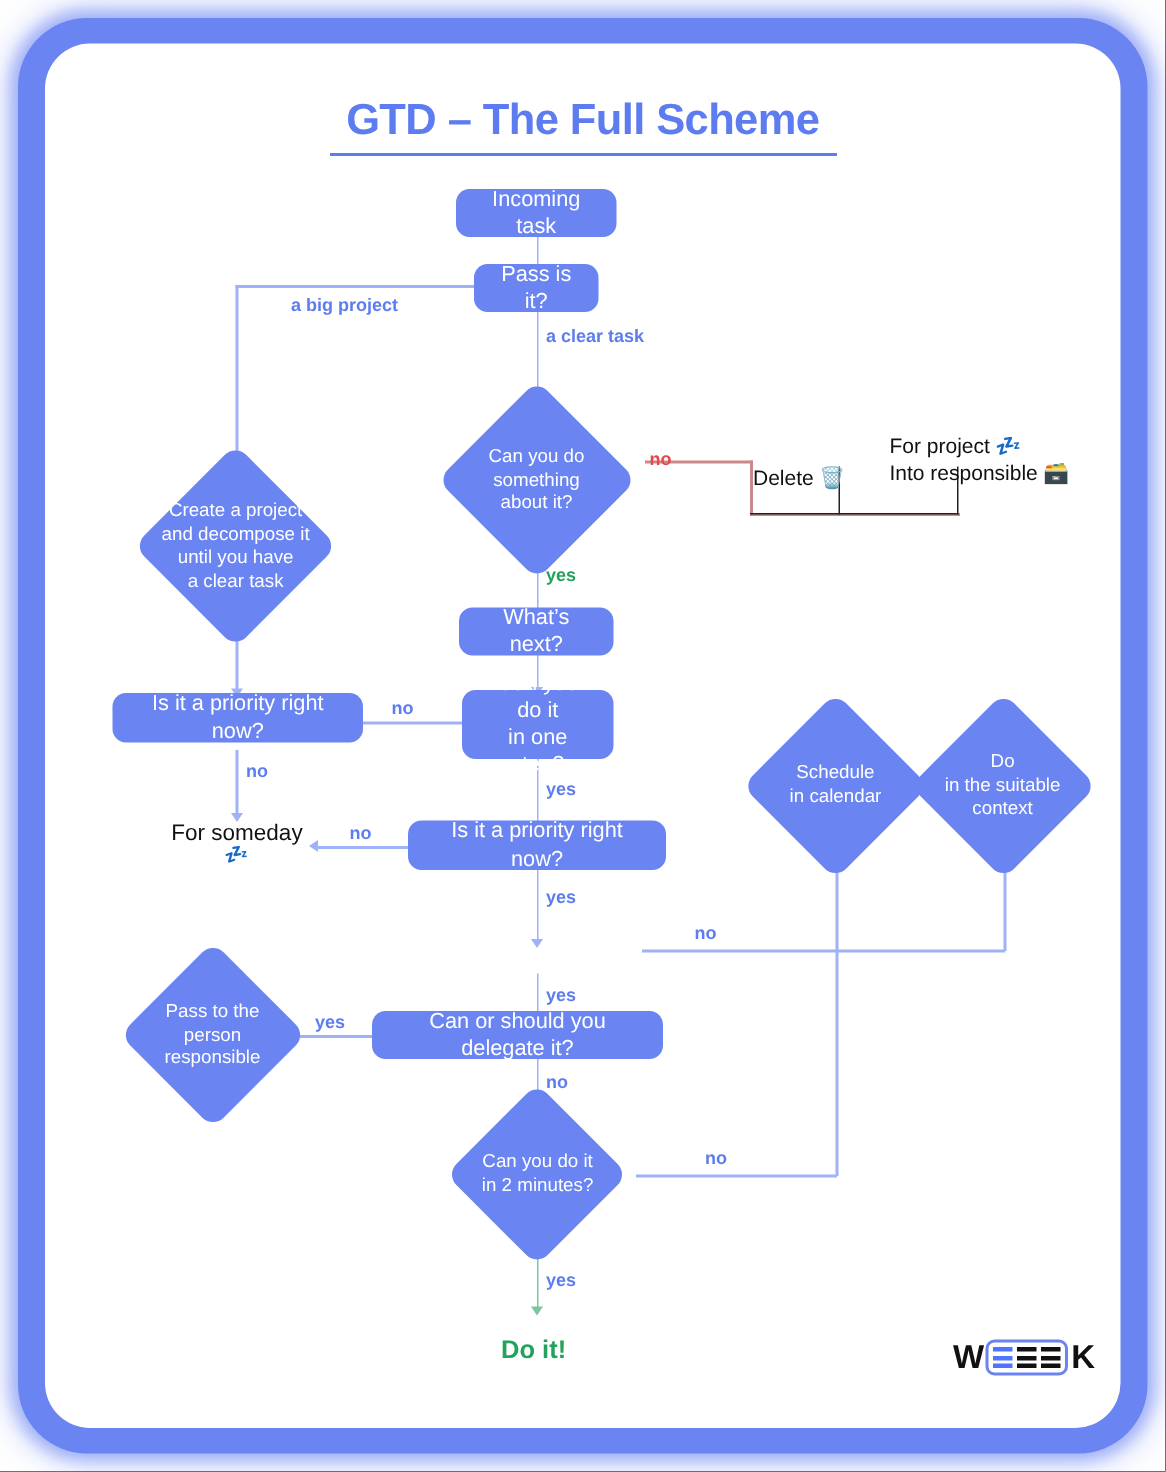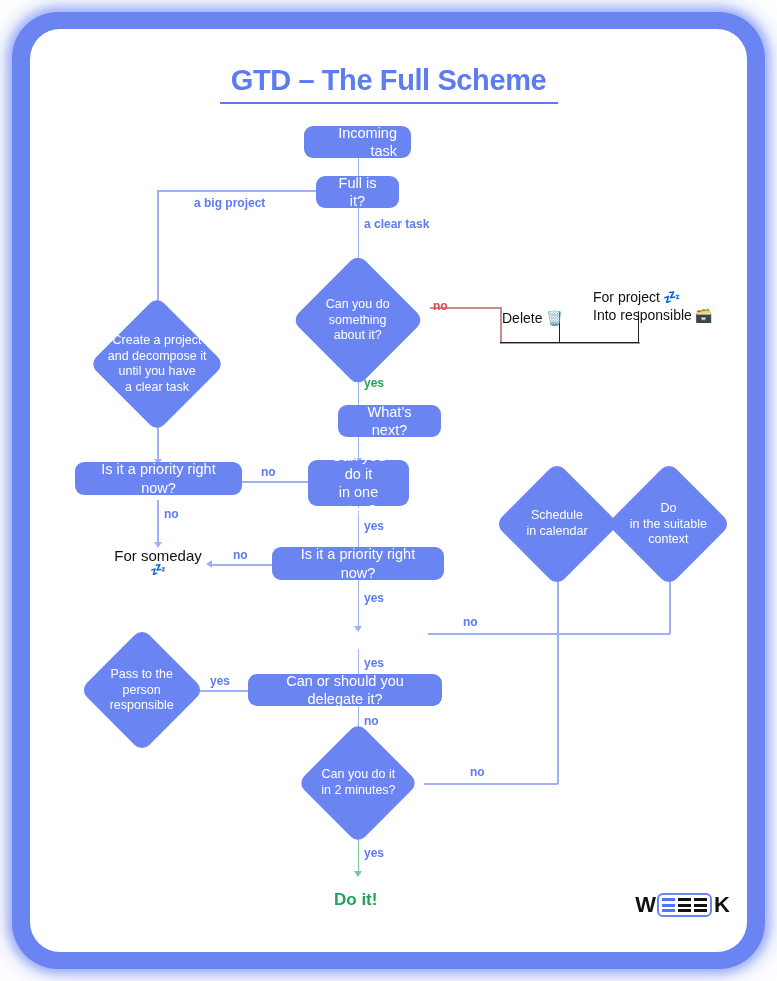--- a/index.html
+++ b/index.html
@@ -219,42 +219,42 @@
     <div class="edge v" style="left:327.5px; top:675px; height:49px;"></div>
     <div class="arrow down" style="left:324px; top:720px;"></div>
 
     <div class="edge h" style="left:394px; top:754px; width:134px;"></div>
     <div class="edge v" style="left:527px; top:548px; height:207px;"></div>
     <div class="arrow up" style="left:523.5px; top:543px;"></div>
 
     <div class="edge v green" style="left:327.5px; top:792px; height:54px;"></div>
     <div class="arrow down green" style="left:324px; top:842px;"></div>
 
-    <div class="node rect" style="left:274px; top:97px; width:107px; height:32px;text-align:right;">Incoming task</div>
-
-    <div class="node rect" style="left:286px; top:147px; width:83px; height:32px;">Full is it?</div>
+    <div class="node rect" style="left:274px; top:97px; width:107px; height:32px;">Incoming task</div>
+
+    <div class="node rect" style="left:286px; top:147px; width:83px; height:32px;">Pass is it?</div>
 
     <div class="node diamond small" style="left:79px; top:287px; width:96px; height:96px;">
       <span>
         <span>Create a project</span><br>
         <span>and decompose it</span><br>
         <span>until you have</span><br>
         <span>a clear task</span>
       </span>
     </div>
 
     <div class="node diamond small" style="left:281px; top:244px; width:94px; height:94px;">
       <span>
         <span>Can you do</span><br>
         <span>something</span><br>
         <span>about it?</span>
       </span>
     </div>
 
-    <div class="node rect" style="left:276px; top:376px; width:103px; height:32px;margin-left:32px;">What’s next?</div>
+    <div class="node rect" style="left:276px; top:376px; width:103px; height:32px;">What’s next?</div>
 
     <div class="node rect" style="left:45px; top:433px; width:167px; height:33px;">Is it a priority right now?</div>
 
     <div class="node rect" style="left:278px; top:431px; width:101px; height:46px;">
       <span>
         <span>Can you do it</span><br>
         <span>in one step?</span>
       </span>
     </div>
 

